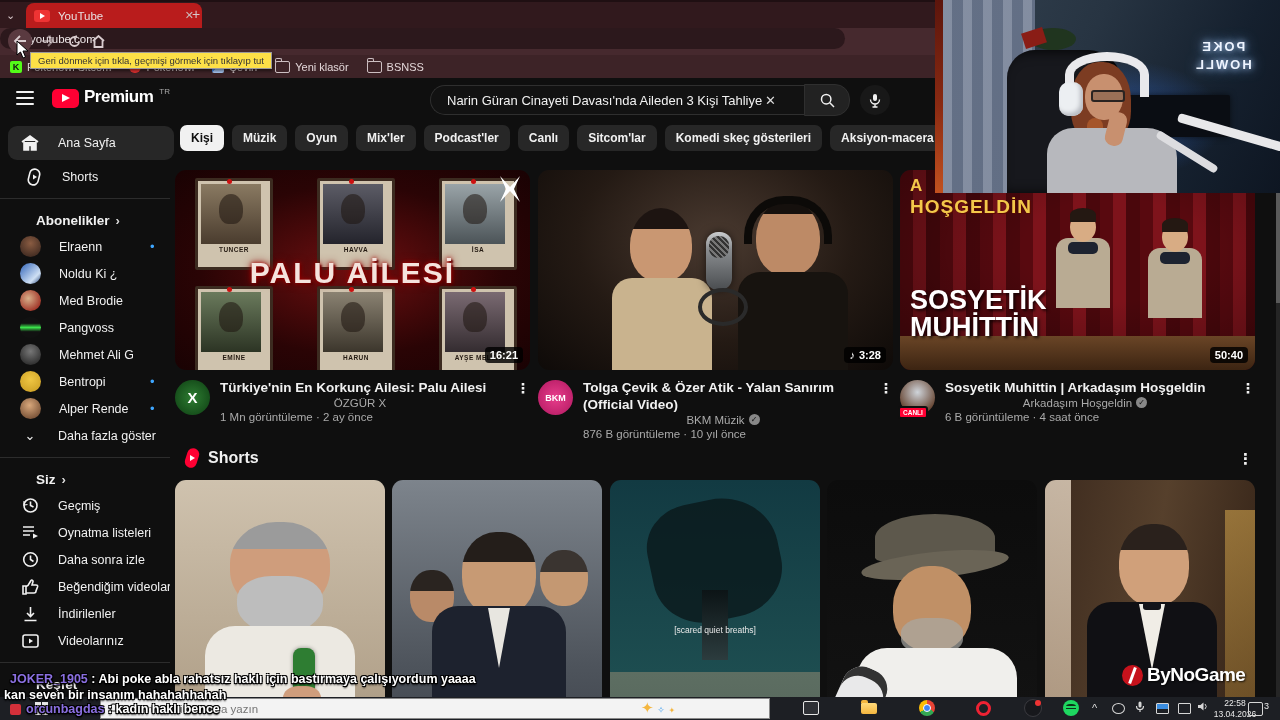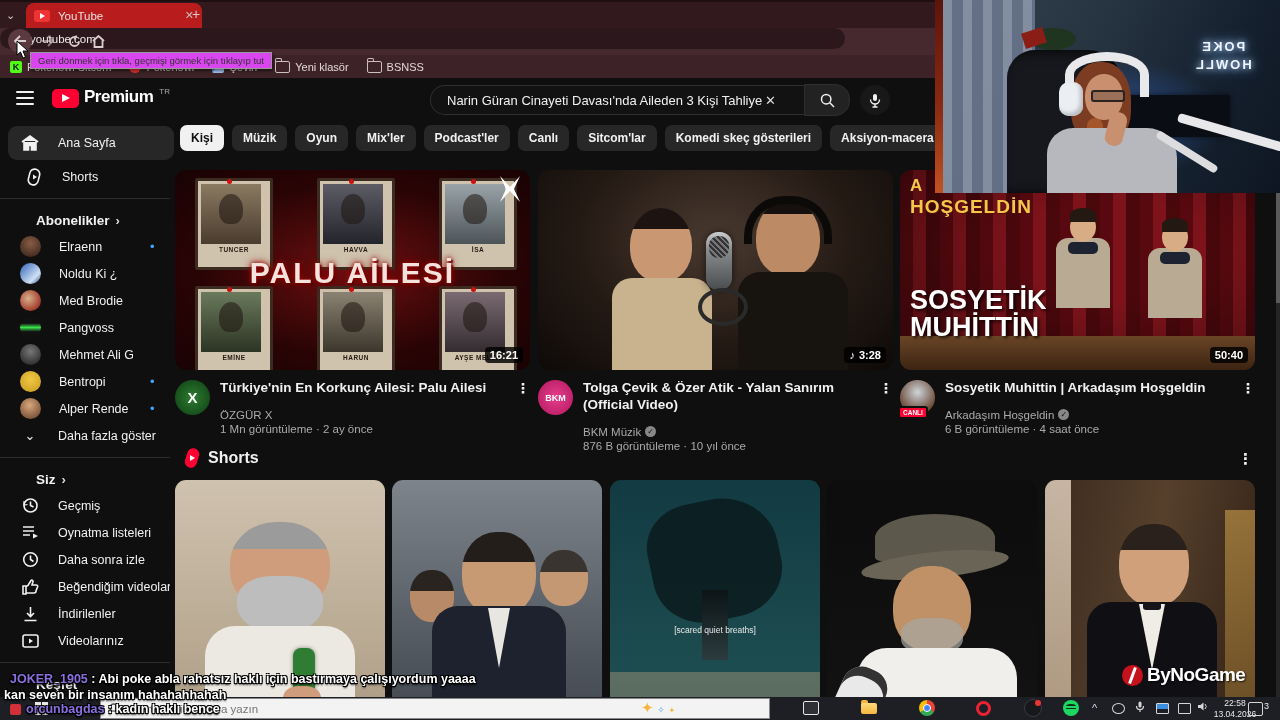--- a/index.html
+++ b/index.html
@@ -20,21 +20,21 @@
   .navbtn{width:24px;height:24px;border-radius:50%;display:flex;align-items:center;justify-content:center;position:absolute;top:1px;}
   .navbtn svg{stroke:#d9cccf;stroke-width:1.8;fill:none;}
   #backbtn{left:8px;background:#5a3a40;}
   #omnibox{left:108px;top:3px;width:825px;height:21px;background:#2c181c;border-radius:11px;
     display:flex;align-items:center;gap:8px;padding:0 10px;font-size:11.5px;color:#efe8e9;}
   #bookmarksbar{left:0;top:55px;width:1280px;height:23px;background:#3d2327;display:flex;align-items:center;gap:18px;padding-left:10px;font-size:11px;color:#e3d7d9;}
   .bm{display:flex;align-items:center;gap:5px;}
   .bm-ic{width:12px;height:12px;border-radius:2px;flex:0 0 auto;}
   .folder-ic{width:13px;height:10px;border:1.4px solid #cdbfc2;border-radius:2px;position:relative;}
   .folder-ic:before{content:"";position:absolute;left:-1px;top:-4px;width:5px;height:3px;border:1.4px solid #cdbfc2;border-bottom:none;border-radius:2px 2px 0 0;}
-  #tooltip{left:30px;top:52px;background:#d946ef;color:#333;border:1px solid #9a9a9a;
+  #tooltip{left:30px;top:52px;background:#fde047;color:#333;border:1px solid #9a9a9a;
     font-size:9.5px;padding:2px 7px;z-index:90;white-space:nowrap;box-shadow:1px 2px 3px rgba(0,0,0,.5);}
   
   #ytheader{left:0;top:78px;width:1280px;height:42px;background:#0f0f0f;}
   #hamburger{left:16px;top:13px;width:18px;height:14px;display:flex;flex-direction:column;justify-content:space-between;}
   #hamburger i{height:2px;background:#f1f1f1;border-radius:1px;}
   #ytlogo{left:52px;top:9px;display:flex;align-items:flex-start;gap:5px;}
   .yt-play{width:27px;height:19px;background:#f03;border-radius:5px;position:relative;margin-top:2px;}
   .yt-play:after{content:"";position:absolute;left:10px;top:5px;border-left:8px solid #fff;
     border-top:4.5px solid transparent;border-bottom:4.5px solid transparent;}
   #ytlogo .word{font-size:17px;font-weight:bold;letter-spacing:-.5px;color:#fff;}
@@ -68,21 +68,21 @@
   .avatar{width:21px;height:21px;border-radius:50%;flex:0 0 auto;}
   .newdot{margin-left:auto;margin-right:16px;width:4px;height:4px;border-radius:50%;color:#3ea6ff;font-size:13px;line-height:4px;}
   
   .vcard{position:absolute;top:170px;width:355px;}
   .thumb{position:relative;width:355px;height:200px;border-radius:11px;overflow:hidden;background:#222;}
   .dur{position:absolute;right:7px;bottom:7px;background:rgba(0,0,0,.82);color:#fff;font-size:11px;
     font-weight:bold;padding:2px 5px;border-radius:4px;display:flex;gap:4px;align-items:center;}
   .vmeta{display:flex;margin-top:10px;gap:10px;}
   .vavatar{width:35px;height:35px;border-radius:50%;position:relative;flex:0 0 auto;}
   .vtitle{font-size:13.5px;font-weight:bold;color:#f1f1f1;line-height:1.25;width:280px;}
-  .vchan{font-size:11.5px;color:#aaa;margin-top:12px;display:flex;align-items:center;gap:4px;}
+  .vchan{font-size:11.5px;color:#aaa;margin-top:0;display:flex;align-items:center;gap:4px;justify-content:center;}
   .vviews{font-size:11.5px;color:#aaa;margin-top:2px;}
   .vmore{margin-left:auto;color:#f1f1f1;font-size:14px;font-weight:bold;}
   .vbadge{position:absolute;left:-2px;bottom:-4px;background:#f03;color:#fff;font-size:6.5px;font-weight:bold;
     padding:1px 3px;border-radius:3px;border:2px solid #0f0f0f;}
   .vcheck{width:11px;height:11px;border-radius:50%;background:#888;color:#0f0f0f;font-size:8px;
     display:inline-flex;align-items:center;justify-content:center;}
   
   .palu{background:radial-gradient(ellipse at 50% 50%,#6e0f10 0%,#2a0405 60%,#190203 100%);}
   .pframe{position:absolute;width:66px;height:80px;background:#cfc3ae;border:3px solid #3c2b20;border-radius:2px;padding:3px;}
   .pframe .photo{width:60px;height:60px;background:linear-gradient(180deg,var(--p1),var(--p2));position:relative;}

